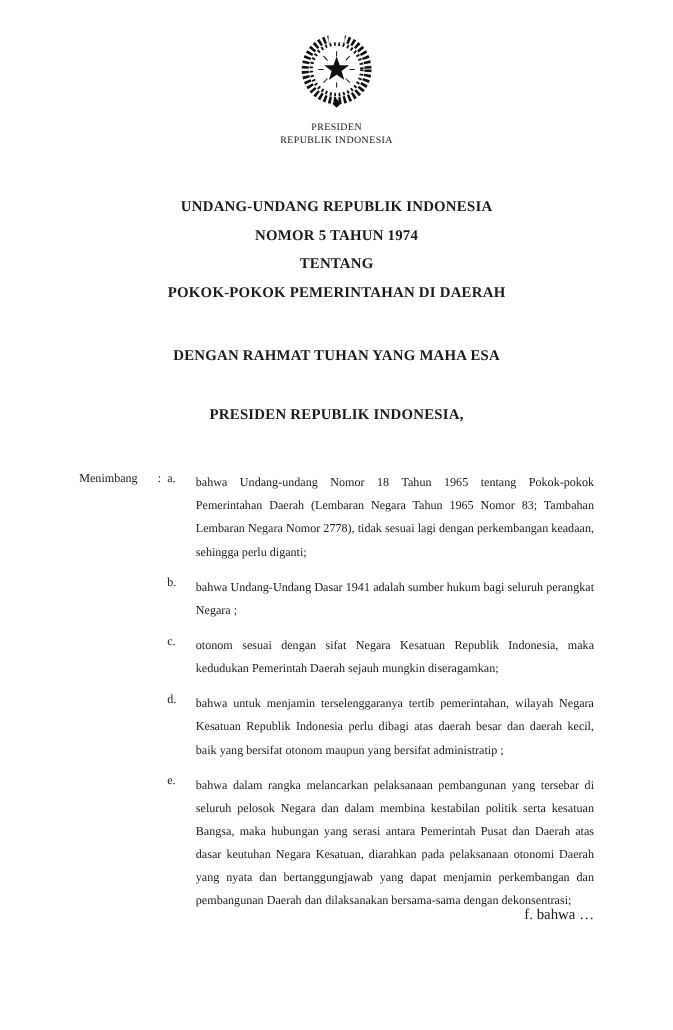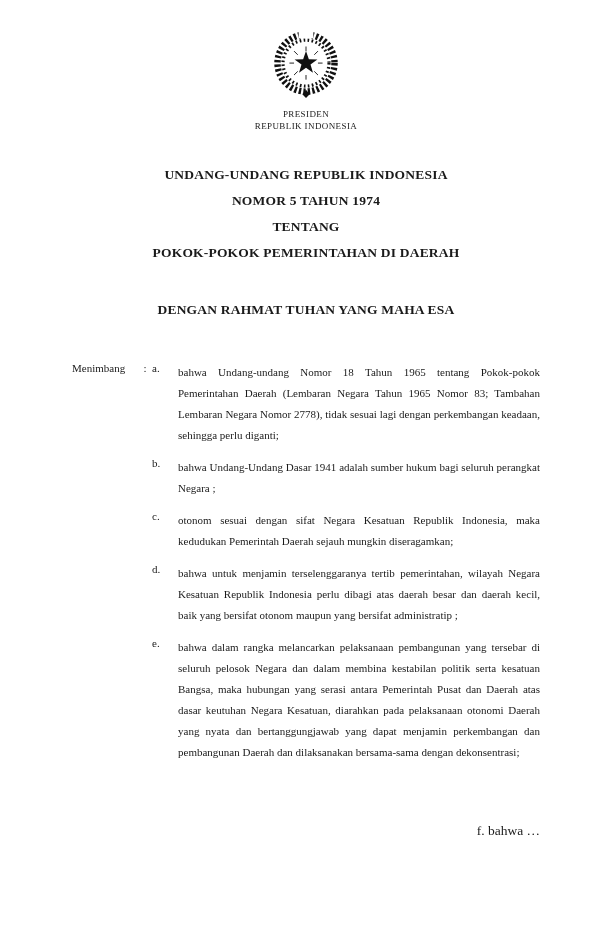--- a/index.html
+++ b/index.html
@@ -27,21 +27,21 @@
   }
   .seal-caption {
     font-size: 9px;
     line-height: 12px;
     letter-spacing: 0.4px;
     margin-top: 2px;
   }
   
   .title-block {
     text-align: center;
-    margin-top: 30px;
+    margin-top: 42px;
     font-size: 13.5px;
     font-weight: bold;
     line-height: 26px;
     letter-spacing: 0.2px;
   }
   .invocation {
     text-align: center;
     margin-top: 36px;
     font-size: 13.5px;
     font-weight: bold;
@@ -120,20 +120,21 @@
 
   <div class="title-block">
     <div>UNDANG-UNDANG REPUBLIK INDONESIA</div>
     <div>NOMOR 5 TAHUN 1974</div>
     <div>TENTANG</div>
     <div>POKOK-POKOK PEMERINTAHAN DI DAERAH</div>
   </div>
 
   <div class="invocation">DENGAN RAHMAT TUHAN YANG MAHA ESA</div>
 
+  <div class="authority">PRESIDEN REPUBLIK INDONESIA,</div>
 
   <div class="menimbang">
 
     <div class="m-row">
       <div class="m-label">Menimbang</div>
       <div class="m-colon">:</div>
       <div class="m-letter">a.</div>
       <div class="m-text">bahwa Undang-undang Nomor 18 Tahun 1965 tentang Pokok-pokok Pemerintahan Daerah (Lembaran Negara Tahun 1965 Nomor 83; Tambahan Lembaran Negara Nomor 2778), tidak sesuai lagi dengan perkembangan keadaan, sehingga perlu diganti;</div>
     </div>
 

